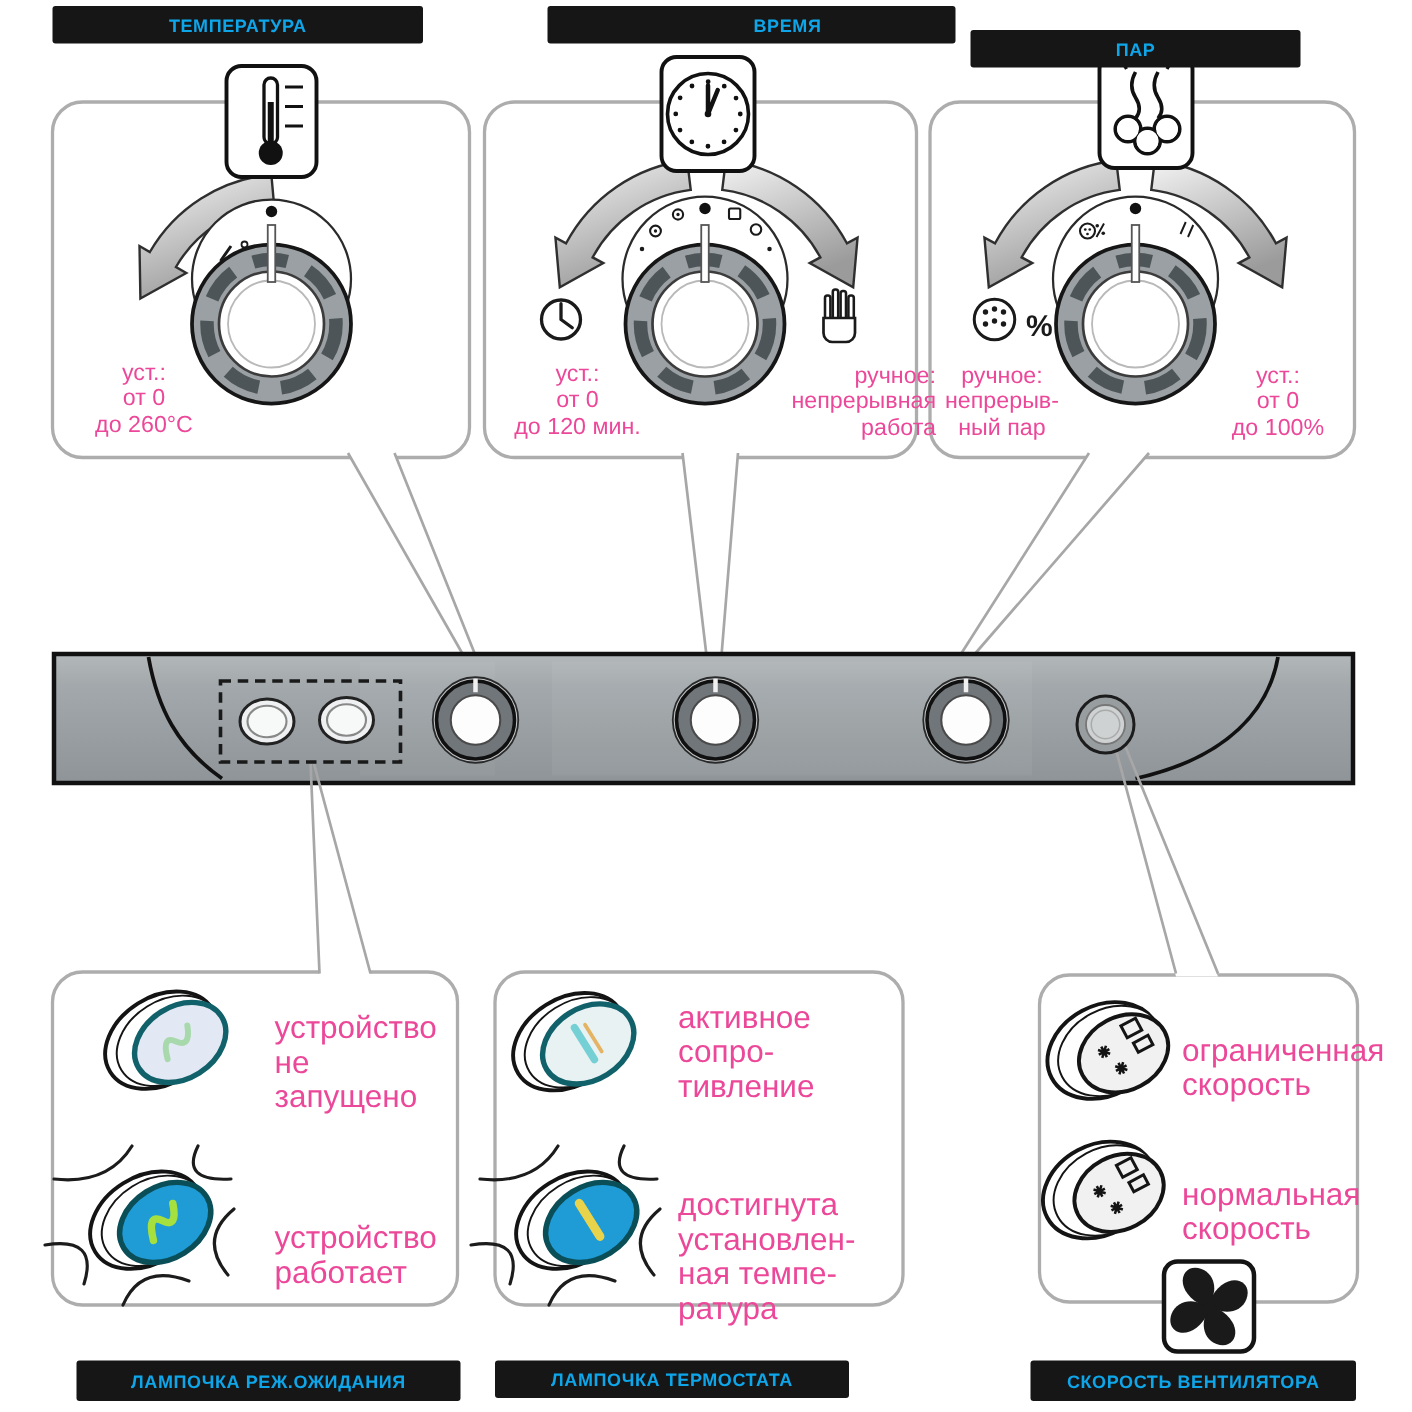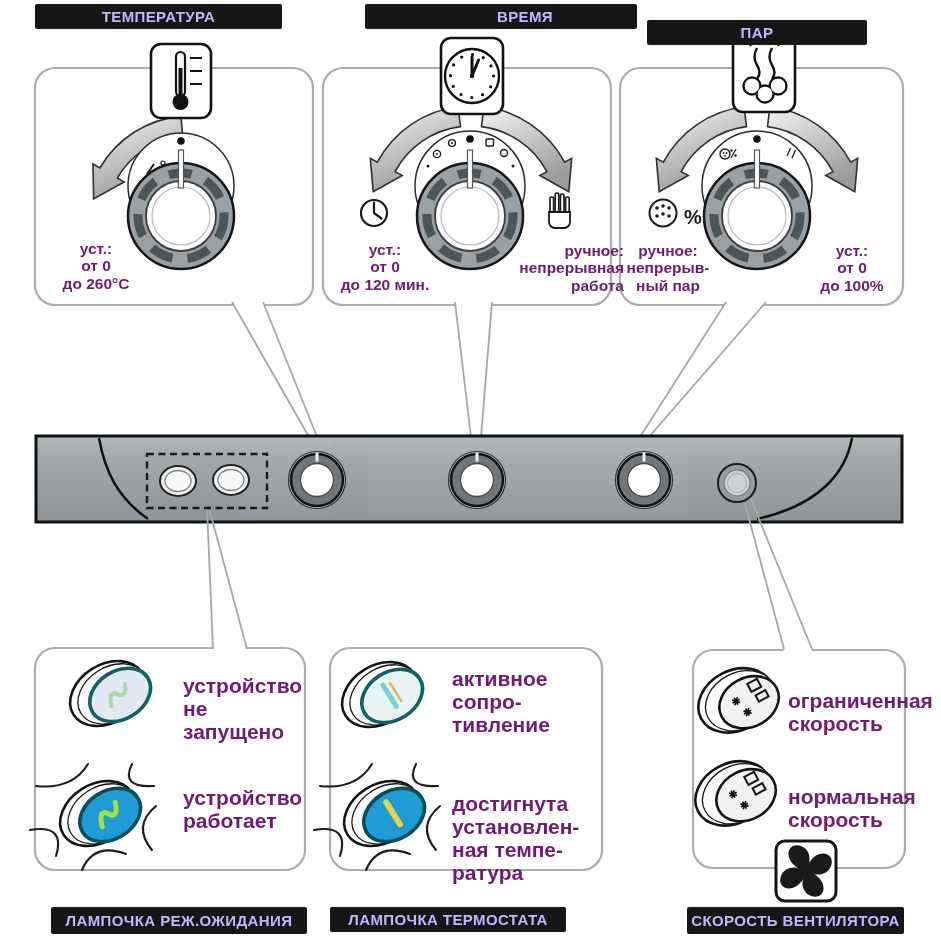--- a/index.html
+++ b/index.html
@@ -1,22 +1,22 @@
 <!DOCTYPE html>
 <html><head>
 <meta charset="utf-8">
 <style>
   html,body{margin:0;padding:0;background:#fff;}
   .stage{position:relative;width:941px;height:941px;background:#ffffff;overflow:hidden;
          font-family:"Liberation Sans",sans-serif;}
   .stage svg{position:absolute;left:0;top:0;}
-  .bar{position:absolute;background:#161616;color:#c4b5fd;display:flex;align-items:center;
-       justify-content:center;font-weight:bold;font-size:15px;letter-spacing:.4px;
+  .bar{position:absolute;background:#161616;color:#0ea5e9;display:flex;align-items:center;
+       justify-content:center;font-weight:bold;font-size:12px;letter-spacing:.4px;
        border-radius:2px;white-space:nowrap;}
-  .cap{position:absolute;font-weight:bold;color:#701a75;white-space:pre-line;line-height:1.12;}
+  .cap{position:absolute;font-weight:normal;color:#ec4899;white-space:pre-line;line-height:1.12;}
   .cap-top{font-size:15.5px;}
   .cap-bot{font-size:21px;line-height:1.1;}
   .t-c{text-align:center;} .t-r{text-align:right;} .t-l{text-align:left;}
 </style>
 </head>
 <body>
 
 <div class="stage">
 
 <svg width="941" height="941" viewBox="0 0 941 941">
@@ -306,21 +306,21 @@
 непрерывная
 работа</div>
 <div class="cap cap-top t-c" style="left:614px;top:242px;width:108px;">ручное:
 непрерыв-
 ный пар</div>
 <div class="cap cap-top t-c" style="left:804px;top:242px;width:96px;">уст.:
 от 0
 до 100%</div>
 <div class="cap cap-bot t-l" style="left:183px;top:674px;width:125px;">устройство не
 запущено</div>
-<div class="cap cap-bot t-l" style="left:183px;top:786px;width:115px;">устройство
+<div class="cap cap-bot t-l" style="left:183px;top:814px;width:115px;">устройство
 работает</div>
 <div class="cap cap-bot t-l" style="left:452px;top:667px;width:112px;">активное
 сопро-
 тивление</div>
 <div class="cap cap-bot t-l" style="left:452px;top:792px;width:118px;">достигнута
 установлен-
 ная темпе-
 ратура</div>
 <div class="cap cap-bot t-l" style="left:788px;top:689px;width:112px;">ограниченная
 скорость</div>

